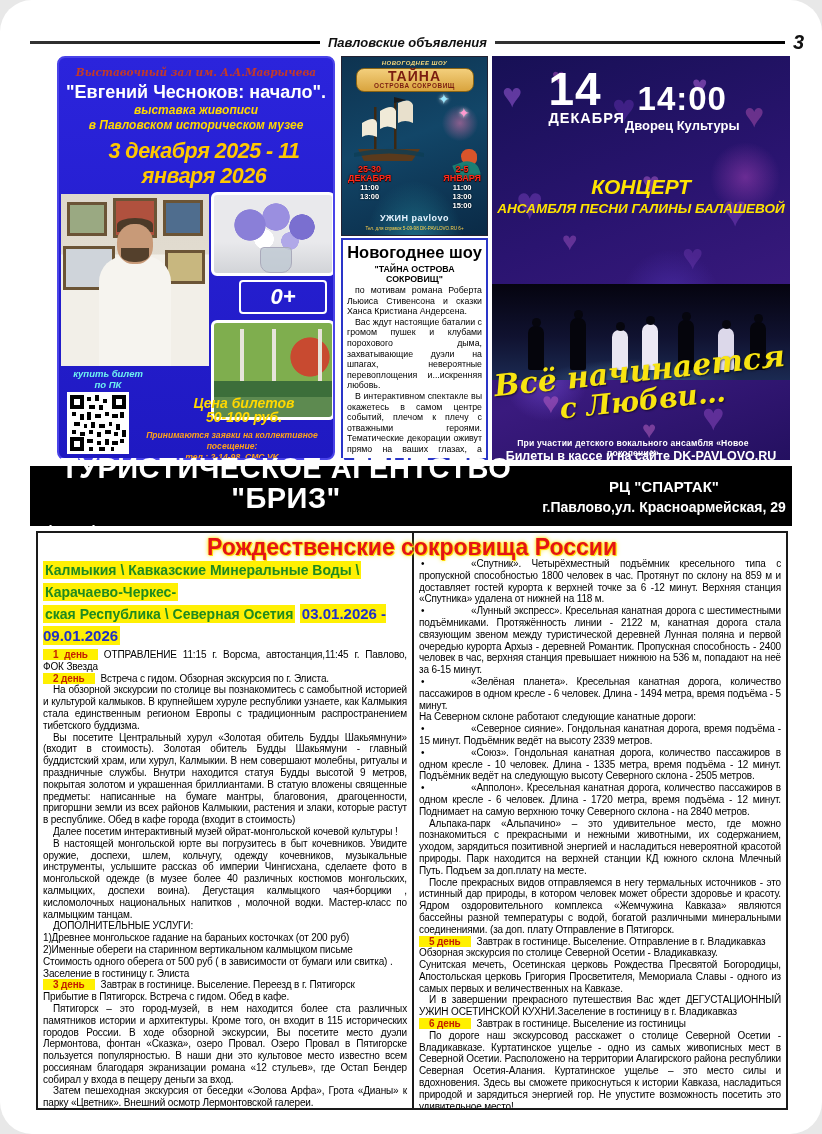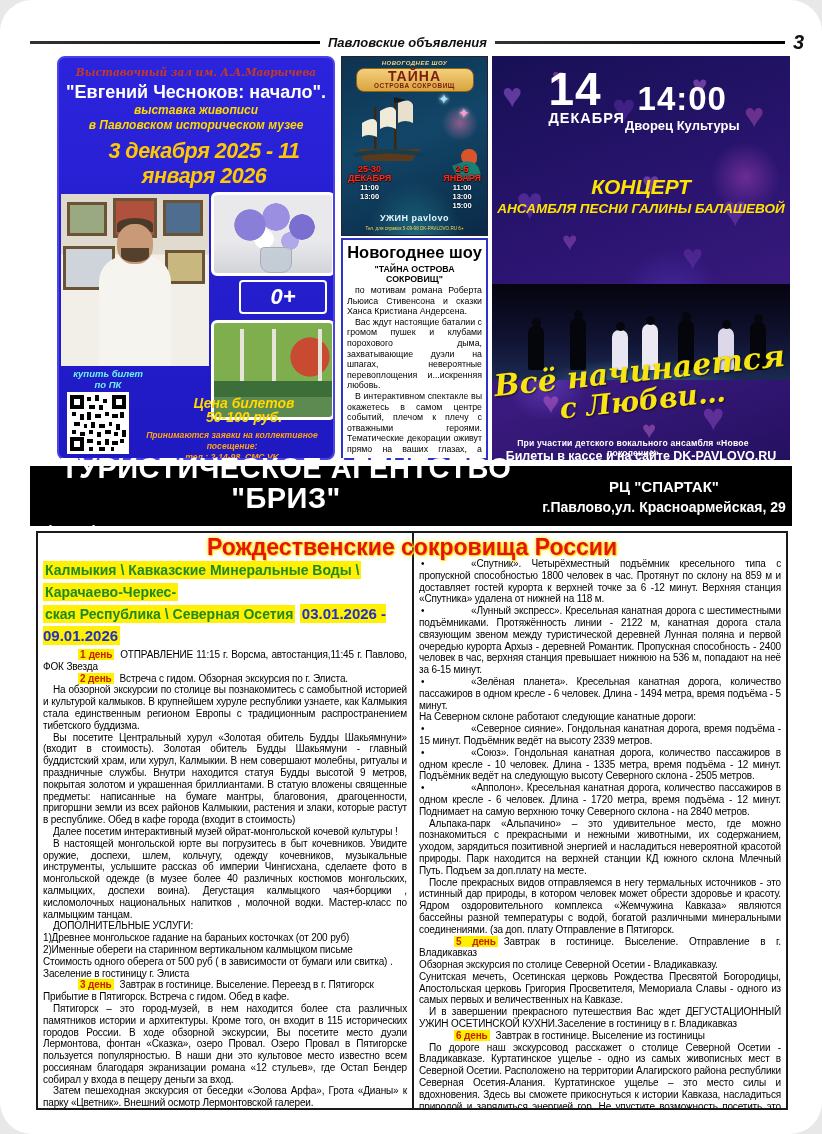--- a/index.html
+++ b/index.html
@@ -156,21 +156,21 @@
   .art-cols { display:flex; height:100%; }
   .art-col { padding:26px 5px 4px 5px; overflow:hidden; }
   .art-col.left { width:376px; border-right:2px solid #1a1a1a; }
   .art-col.right { flex:1; padding-top:25px; }
   .route-wrap { margin-bottom:3px; line-height:21px; }
   .route { background:#fff004; color:#1f8a1f; font-weight:bold; font-size:14px;
       padding:1px 2px; box-decoration-break:clone; -webkit-box-decoration-break:clone; }
   .route-dates { background:#fff004; color:#2030c8; font-weight:bold; font-size:15px; padding:1px 2px; }
   p.art-p { font-size:10px; line-height:11.8px; text-align:justify; color:#000; letter-spacing:-0.15px; }
   p.art-p.ind { text-indent:10px; }
-  p.art-p .day { background:#fff000; color:#c42000; font-weight:bold; padding:0 2px; margin-right:6px;margin-left:35px; }
+  p.art-p .day { background:#fff000; color:#c42000; font-weight:bold; padding:0 10px; margin-right:6px; }
   p.art-p .blt { display:inline-block; width:52px; padding-left:2px; }
 </style>
 </head>
 <body>
 
 <div class="page">
 
   <div class="hdr">
     <div class="rule"></div>
     <div class="hdr-title">Павловские объявления</div>

